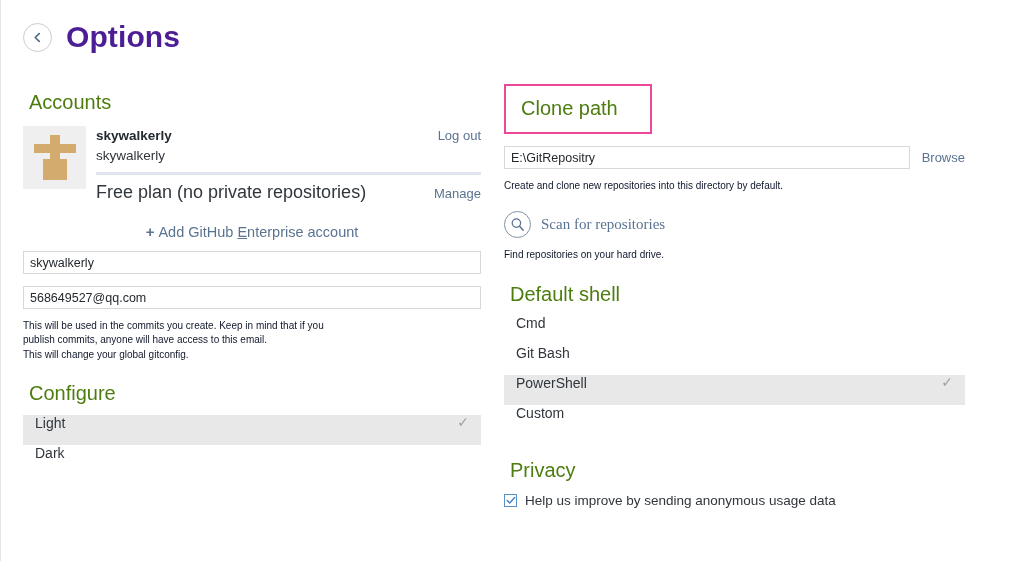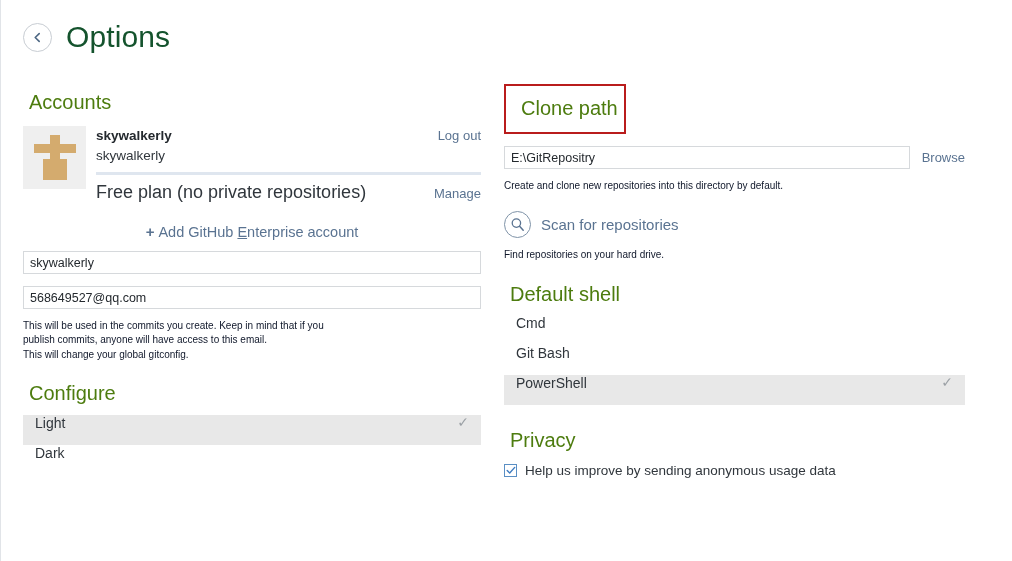--- a/index.html
+++ b/index.html
@@ -42,22 +42,22 @@
     display: flex;
     align-items: center;
     justify-content: center;
     background: #fff;
     cursor: pointer;
     flex: 0 0 auto;
   }
   .back-btn svg { display: block; }
   .page-title {
     font-size: 30px;
-    font-weight: 400;
-    color: #14532d;
+    font-weight: 700;
+    color: #4c1d95;
     letter-spacing: 0.1px;
     line-height: 1;
     white-space: nowrap;
   }
 
   
   .col-left {
     position: absolute;
     left: 22px;
     top: 84px;
@@ -188,38 +188,39 @@
     font-size: 14px;
     color: #30363c;
     cursor: pointer;
   }
   .opt-row.selected { background: #e8e8e8; }
   .opt-check { color: #9ba0a5; font-size: 14px; line-height: 1; }
 
   
   .clone-head-wrap {
     display: inline-block;
-    border: 2px solid #b91c1c;
-    padding: 4px 0 6px 9px;
+    border: 2px solid #ec4899;
+    padding: 4px 26px 6px 9px;
     box-sizing: border-box;
   }
   .path-row {
     display: flex;
     align-items: center;
     gap: 12px;
     margin-top: 12px;
   }
   .path-row .txt-input { flex: 1 1 auto; }
 
   .scan-row {
     display: flex;
     align-items: center;
     gap: 10px;
     cursor: pointer;
     margin-top: 18px;
+    font-family: Liberation Serif, serif;
   }
   .scan-circle {
     width: 25px;
     height: 25px;
     border-radius: 50%;
     border: 1px solid #7f93a8;
     display: flex;
     align-items: center;
     justify-content: center;
     flex: 0 0 auto;
@@ -353,20 +354,23 @@
       <div class="opt-row">
         <span>Cmd</span>
       </div>
       <div class="opt-row">
         <span>Git Bash</span>
       </div>
       <div class="opt-row selected">
         <span>PowerShell</span>
         <span class="opt-check">✓</span>
       </div>
+      <div class="opt-row">
+        <span>Custom</span>
+      </div>
     </div>
 
     <h2 class="section-heading" style="margin-top:23px;">Privacy</h2>
 
     <div class="privacy-row">
       <span class="chk">
         <svg width="10" height="9" viewBox="0 0 10 9">
           <polyline points="1.2,4.6 3.7,7.0 8.7,1.4" fill="none" stroke="#3f7cc0" stroke-width="1.4" stroke-linecap="round" stroke-linejoin="round"></polyline>
         </svg>
       </span>

